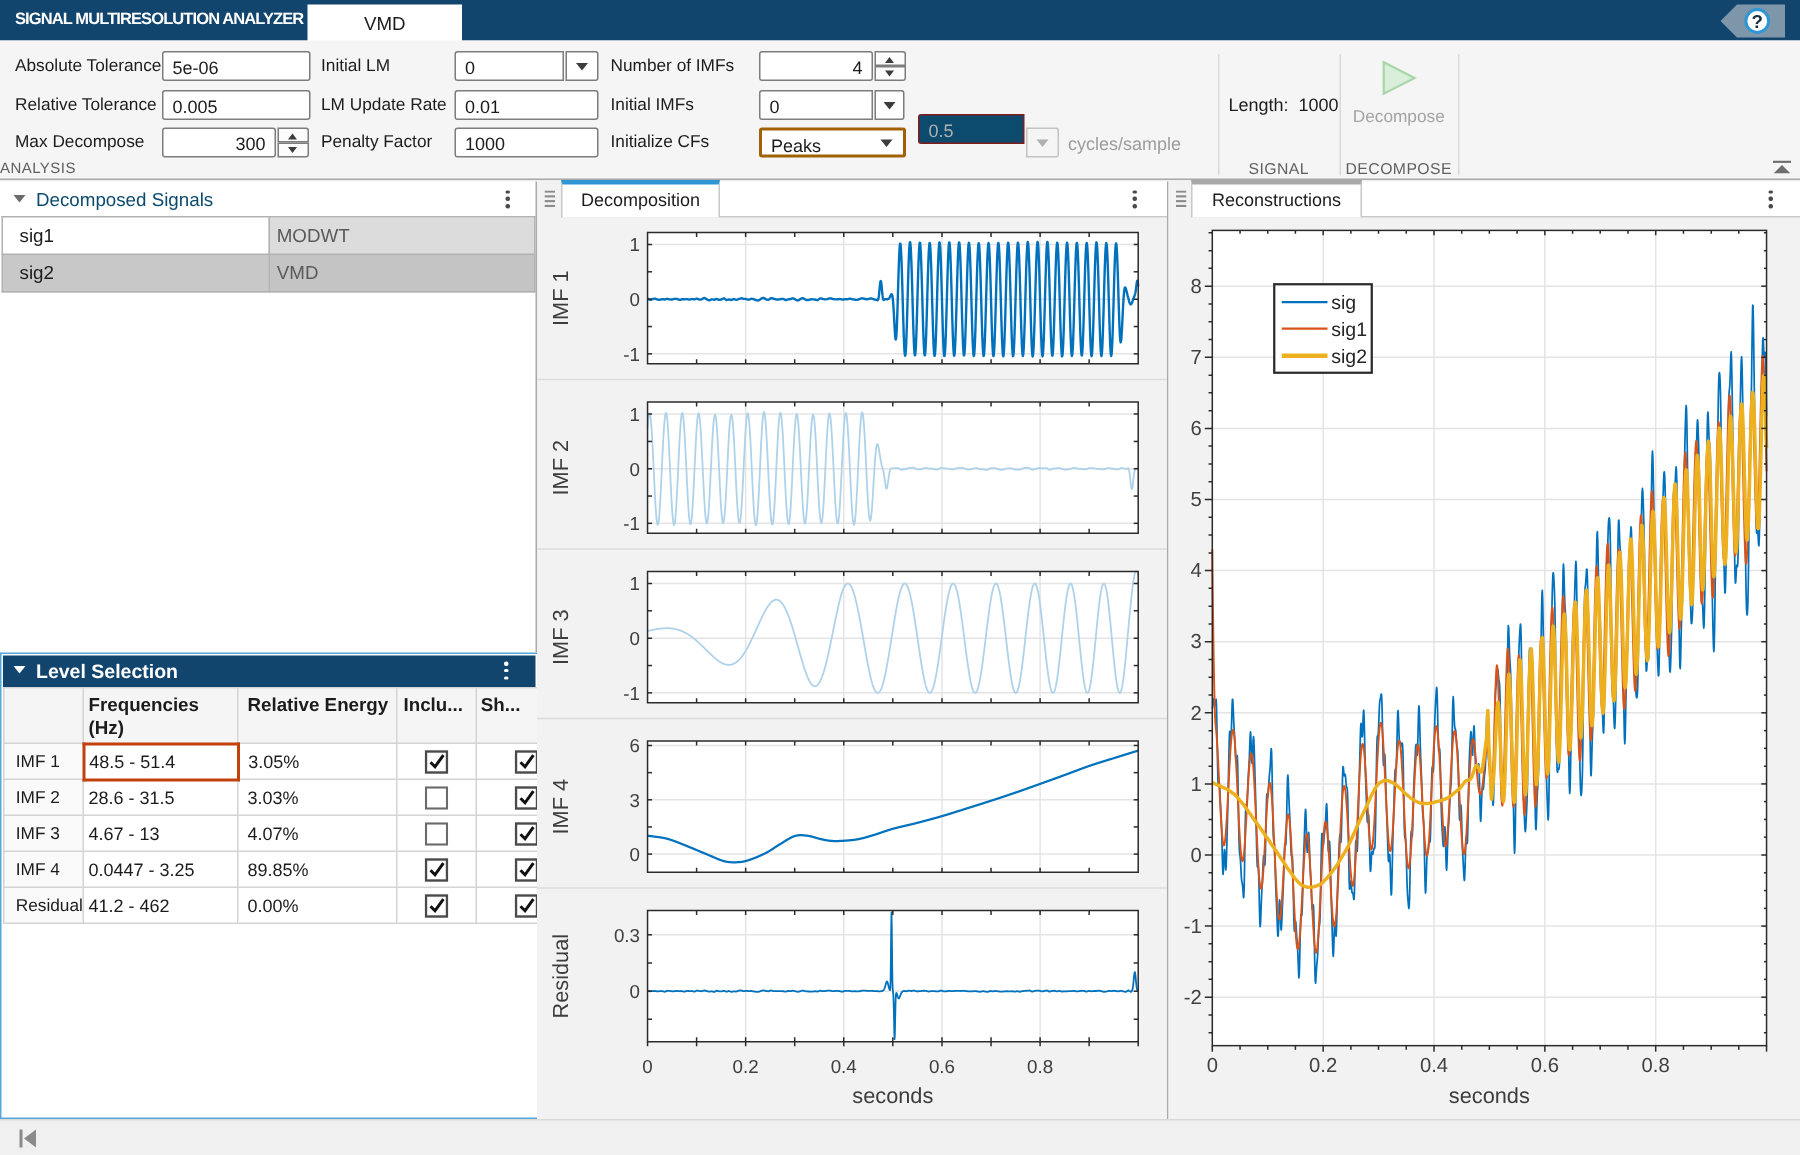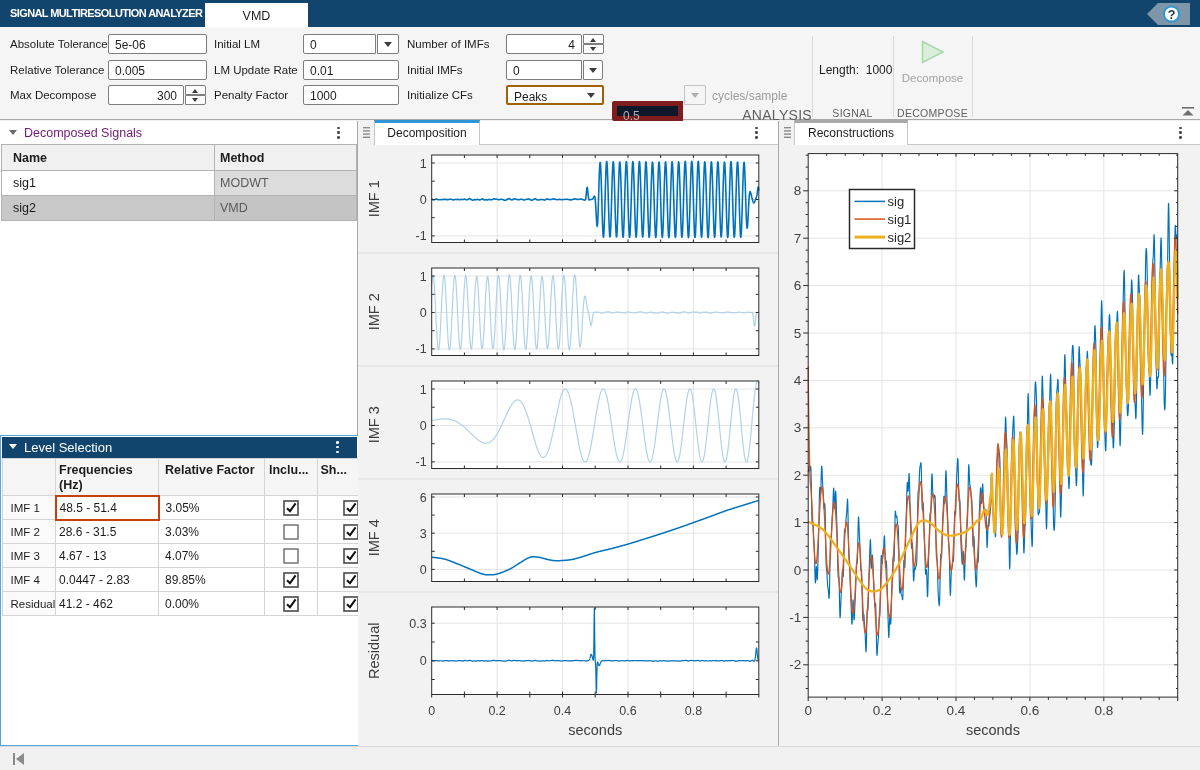--- a/index.html
+++ b/index.html
@@ -42,78 +42,74 @@
 <div class="abs" style="left:583px;top:44px;width:21px;height:10px;background:#fcfcfc;border:1px solid #7d7d7d;border-radius:0 0 2px 0"></div>
 <div class="abs" style="left:590px;top:38px;width:0;height:0;border-left:3.5px solid transparent;border-right:3.5px solid transparent;border-bottom:4.5px solid #3c3c3c"></div>
 <div class="abs" style="left:590px;top:46.5px;width:0;height:0;border-left:3.5px solid transparent;border-right:3.5px solid transparent;border-top:4.5px solid #3c3c3c"></div>
 <div class="lbl" style="left:407px;top:63.5px">Initial IMFs</div>
 <div class="abs" style="left:506px;top:59.5px;width:76px;height:20px;background:#fff;border:1px solid #7d7d7d;border-radius:2px 0 0 2px;font-size:12px;color:#1c1c1c;padding:1px 0 0 6px;line-height:18px">0</div>
 <div class="abs" style="left:583px;top:59.5px;width:20px;height:20px;background:#fff;border:1px solid #7d7d7d;border-radius:0 2px 2px 0"></div>
 <div class="abs" style="left:588.5px;top:67.5px;width:0;height:0;border-left:4px solid transparent;border-right:4px solid transparent;border-top:5px solid #3c3c3c"></div>
 <div class="lbl" style="left:407px;top:89px">Initialize CFs</div>
 <div class="abs" style="left:506px;top:85px;width:98px;height:20px;background:#fff;border:2px solid #a16207;border-radius:2px;font-size:12px;color:#1c1c1c;padding:1px 0 0 6px;line-height:18px">Peaks</div>
 <div class="abs" style="left:587px;top:93px;width:0;height:0;border-left:4px solid transparent;border-right:4px solid transparent;border-top:5px solid #3c3c3c"></div>
-<div class="abs" style="left:612px;top:101px;width:71px;height:20px;background:#0f172a;border:5px solid #7f1d1d;border-radius:2px 0 0 2px;font-size:12px;color:#b0b0b0;padding:1px 0 0 6px;line-height:18px">0.5</div>
+<div class="abs" style="left:612px;top:76px;width:71px;height:20px;background:#0c4a6e;border:1px solid #7f1d1d;border-radius:2px 0 0 2px;font-size:12px;color:#b0b0b0;padding:1px 0 0 6px;line-height:18px">0.5</div>
 <div class="abs" style="left:684px;top:85px;width:22px;height:20px;background:#f5f5f5;border:1px solid #c3c3c3;border-radius:0 2px 2px 0"></div>
 <div class="abs" style="left:690.5px;top:93px;width:0;height:0;border-left:4px solid transparent;border-right:4px solid transparent;border-top:5px solid #b0b0b0"></div>
 <div class="lbl" style="left:712px;top:89px;color:#9c9c9c;font-size:12px">cycles/sample</div>
 <div class="abs" style="left:812px;top:36px;width:1px;height:81px;background:#d9d9d9"></div>
 <div class="abs" style="left:893px;top:36px;width:1px;height:81px;background:#d9d9d9"></div>
 <div class="abs" style="left:972px;top:36px;width:1px;height:81px;background:#d9d9d9"></div>
-<div class="abs" style="left:0;top:107px;width:812px;text-align:right;font-size:14px;letter-spacing:.3px;color:#5f5f5f">ANALYSIS</div>
+<div class="abs" style="left:0;top:107px;width:812px;text-align:left;font-size:10px;letter-spacing:.3px;color:#5f5f5f">ANALYSIS</div>
 <div class="abs" style="left:812px;top:107px;width:81px;text-align:center;font-size:10.5px;letter-spacing:.3px;color:#5f5f5f">SIGNAL</div>
 <div class="abs" style="left:893px;top:107px;width:79px;text-align:center;font-size:10.5px;letter-spacing:.3px;color:#5f5f5f">DECOMPOSE</div>
 <div class="abs" style="left:819px;top:62.5px;font-size:12px;color:#1c1c1c">Length:&nbsp; 1000</div>
 <svg class="abs" style="left:921px;top:39.5px" width="24" height="24">
     <polygon points="1.5,1.5 22,12 1.5,22.5" fill="#daefda" stroke="#a9d6a9" stroke-width="1.5"></polygon>
   </svg>
 <div class="abs" style="left:893px;top:71.5px;width:79px;text-align:center;font-size:11.5px;color:#a3a3a3">Decompose</div>
 <svg class="abs" style="left:1181px;top:107px" width="14" height="9">
     <rect x="1" y="0" width="12" height="1.6" fill="#6e6e6e"></rect>
     <polygon points="7,3 12.5,8.5 1.5,8.5" fill="#6e6e6e"></polygon>
   </svg>
 <div class="abs" style="left:0;top:121px;width:358px;height:314px;background:#fff;border-right:1px solid #a9a9a9"></div>
 <div class="abs" style="left:9px;top:129.5px;width:0;height:0;border-left:4px solid transparent;border-right:4px solid transparent;border-top:5px solid #6b6b6b"></div>
-<div class="abs" style="left:24px;top:125.5px;font-size:12.5px;color:#701a75">Decomposed Signals</div>
+<div class="abs" style="left:24px;top:125.5px;font-size:12.5px;color:#0c4a6e">Decomposed Signals</div>
 <div class="dots" style="left:337px;top:126.5px">
     <i></i>
     <i></i>
     <i></i>
   </div>
 <table class="abs" style="left:1px;top:144px;width:356px;border-collapse:collapse;font-size:12.5px;color:#1c1c1c;table-layout:fixed">
     <tbody>
-      <tr style="height:26px">
-        <td style="width:213px;border:1px solid #b2b2b2;background:#f0f0f0;font-weight:700;padding-left:11px">Name</td>
-        <td style="border:1px solid #b2b2b2;background:#f0f0f0;font-weight:700;padding-left:5px">Method</td>
-      </tr>
       <tr style="height:25px">
         <td style="border:1px solid #b2b2b2;background:#fff;padding-left:11px">sig1</td>
         <td style="border:1px solid #b2b2b2;background:#dcdcdc;color:#5a5a5a;padding-left:5px">MODWT</td>
       </tr>
       <tr style="height:25px">
         <td style="border:1px solid #b2b2b2;background:#c8c8c8;padding-left:11px">sig2</td>
         <td style="border:1px solid #b2b2b2;background:#c4c4c4;color:#5a5a5a;padding-left:5px">VMD</td>
       </tr>
     </tbody>
   </table>
 <div class="abs" style="left:0;top:435px;width:358.5px;height:310.5px;background:#fff;border:1.5px solid #56a7dc"></div>
 <div class="abs" style="left:1.5px;top:436.5px;width:355.5px;height:21.5px;background:#12456e"></div>
 <div class="abs" style="left:9px;top:444px;width:0;height:0;border-left:4px solid transparent;border-right:4px solid transparent;border-top:5px solid #fff"></div>
-<div class="abs" style="left:24px;top:440px;font-size:13px;font-weight:400;color:#fff">Level Selection</div>
+<div class="abs" style="left:24px;top:440px;font-size:13px;font-weight:700;color:#fff">Level Selection</div>
 <div class="dots w" style="left:336px;top:441px">
     <i></i>
     <i></i>
     <i></i>
   </div>
 <table class="abs" style="left:1.5px;top:458px;width:383px;border-collapse:collapse;font-size:12px;color:#1c1c1c;table-layout:fixed">
     <tbody>
       <tr style="height:37px">
         <td style="width:53.5px;border:1px solid #d4d4d4;background:#f5f5f5"></td>
         <td style="width:103px;border:1px solid #d4d4d4;background:#f5f5f5;font-weight:700;font-size:12.5px;padding-left:3px;vertical-align:top;line-height:15px;padding-top:4px">Frequencies<br>(Hz)</td>
-        <td style="width:106px;border:1px solid #d4d4d4;background:#f5f5f5;font-weight:700;font-size:12.5px;padding-left:6px;vertical-align:top;padding-top:4px">Relative Factor</td>
+        <td style="width:106px;border:1px solid #d4d4d4;background:#f5f5f5;font-weight:700;font-size:12.5px;padding-left:6px;vertical-align:top;padding-top:4px">Relative Energy</td>
         <td style="width:52.5px;border:1px solid #d4d4d4;background:#f5f5f5;font-weight:700;font-size:12.5px;padding-left:4px;vertical-align:top;padding-top:4px">Inclu...</td>
         <td style="border:1px solid #d4d4d4;background:#f5f5f5;font-weight:700;font-size:12.5px;padding-left:3px;vertical-align:top;padding-top:4px">Sh...</td>
       </tr>
       <tr style="height:24px">
         <td style="border:1px solid #d4d4d4;background:#fafafa;padding-left:8px;font-size:11.5px">IMF 1</td>
         <td style="border:2px solid #c2410c;padding-left:3px">48.5 - 51.4</td>
         <td style="border:1px solid #d4d4d4;padding-left:6px">3.05%</td>
         <td style="border:1px solid #d4d4d4;text-align:center"><svg width="16" height="16" style="vertical-align:middle">
             <rect x="1" y="1" width="14" height="14" fill="#fff" stroke="#4a4a4a" stroke-width="1.6"></rect>
             <path d="M4 8.2 L7 11.2 L12.6 3.4" fill="none" stroke="#111" stroke-width="2"></path>
@@ -142,21 +138,21 @@
         <td style="border:1px solid #d4d4d4;text-align:center"><svg width="16" height="16" style="vertical-align:middle">
             <rect x="1" y="1" width="14" height="14" fill="#fff" stroke="#6a6a6a" stroke-width="1.4"></rect>
           </svg></td>
         <td style="border:1px solid #d4d4d4;text-align:center"><svg width="16" height="16" style="vertical-align:middle">
             <rect x="1" y="1" width="14" height="14" fill="#fff" stroke="#4a4a4a" stroke-width="1.6"></rect>
             <path d="M4 8.2 L7 11.2 L12.6 3.4" fill="none" stroke="#111" stroke-width="2"></path>
           </svg></td>
       </tr>
       <tr style="height:24px">
         <td style="border:1px solid #d4d4d4;background:#fafafa;padding-left:8px;font-size:11.5px">IMF 4</td>
-        <td style="border:1px solid #d4d4d4;padding-left:3px">0.0447 - 2.83</td>
+        <td style="border:1px solid #d4d4d4;padding-left:3px">0.0447 - 3.25</td>
         <td style="border:1px solid #d4d4d4;padding-left:6px">89.85%</td>
         <td style="border:1px solid #d4d4d4;text-align:center"><svg width="16" height="16" style="vertical-align:middle">
             <rect x="1" y="1" width="14" height="14" fill="#fff" stroke="#4a4a4a" stroke-width="1.6"></rect>
             <path d="M4 8.2 L7 11.2 L12.6 3.4" fill="none" stroke="#111" stroke-width="2"></path>
           </svg></td>
         <td style="border:1px solid #d4d4d4;text-align:center"><svg width="16" height="16" style="vertical-align:middle">
             <rect x="1" y="1" width="14" height="14" fill="#fff" stroke="#4a4a4a" stroke-width="1.6"></rect>
             <path d="M4 8.2 L7 11.2 L12.6 3.4" fill="none" stroke="#111" stroke-width="2"></path>
           </svg></td>
       </tr>

